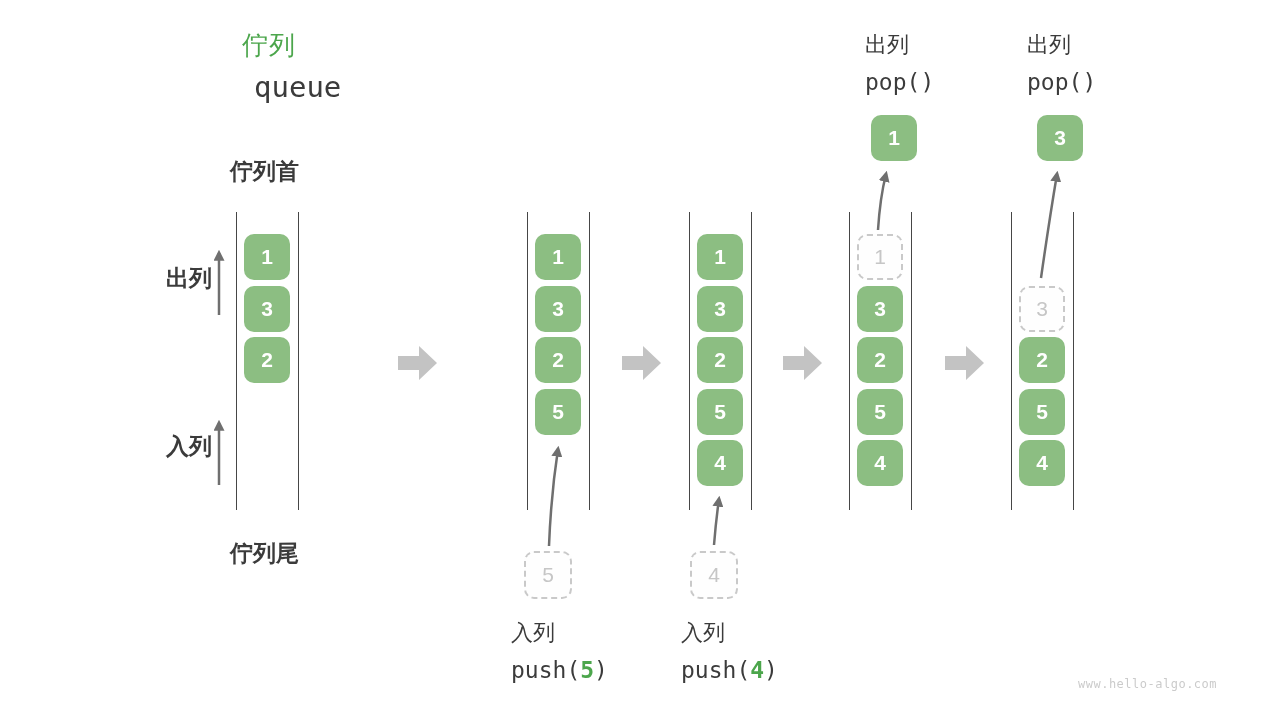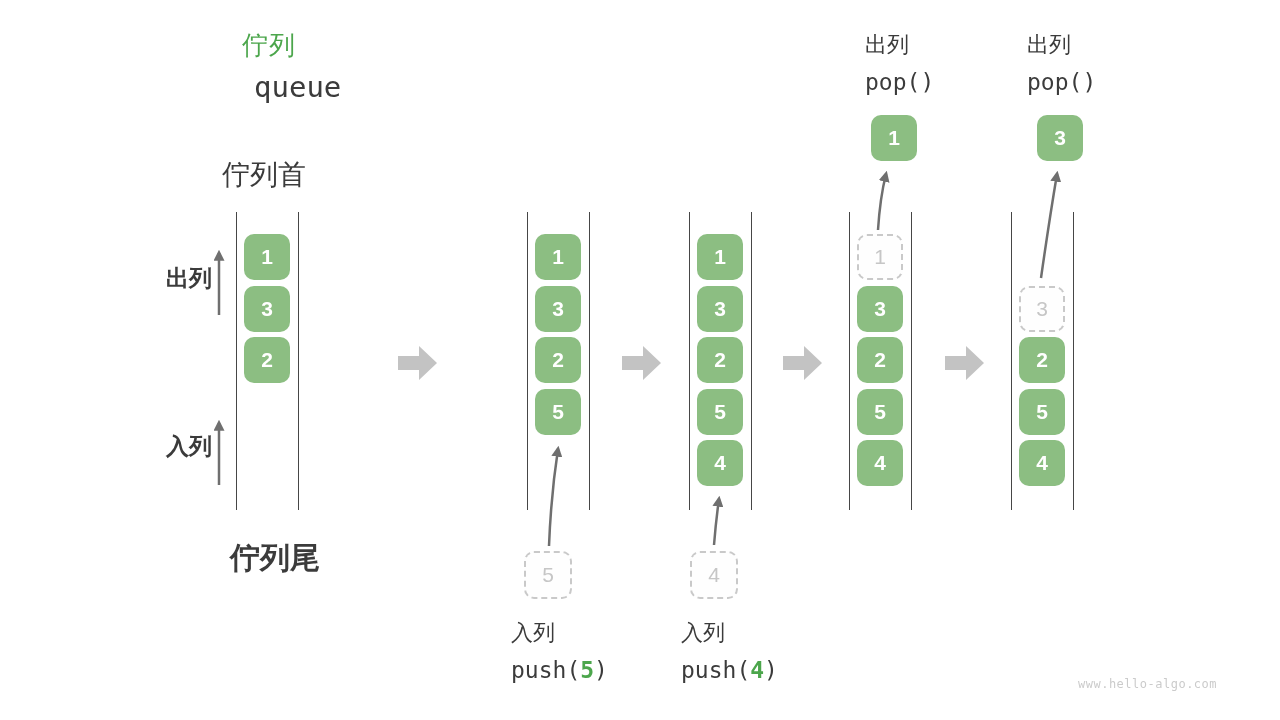--- a/index.html
+++ b/index.html
@@ -9,22 +9,22 @@
     color:#3b3b3b;overflow:hidden;
   }
   .mono{font-family:"DejaVu Sans Mono","Liberation Mono",monospace;}
   .abs{position:absolute;}
 
   
   .title-zh{left:242px;top:28px;font-size:26px;font-weight:400;color:#4CA64C;letter-spacing:1px;}
   .title-en{left:234px;top:70px;font-size:29px;color:#3b3b3b;margin-left:20px;}
 
   
-  .front-label{left:222px;top:156px;font-size:28px;font-weight:400;}
-  .rear-label{left:230px;top:538px;font-size:30px;font-weight:700;}
+  .front-label{left:230px;top:156px;font-size:23px;font-weight:700;}
+  .rear-label{left:230px;top:538px;font-size:23px;font-weight:700;}
 
   
   .side-dequeue{left:166px;top:263px;font-size:23px;font-weight:700;}
   .side-enqueue{left:166px;top:431px;font-size:23px;font-weight:700;}
 
   
   .qcol{
     position:absolute;top:212px;height:298px;width:63px;box-sizing:border-box;
     border-left:1.5px solid #464646;border-right:1.5px solid #464646;
   }

